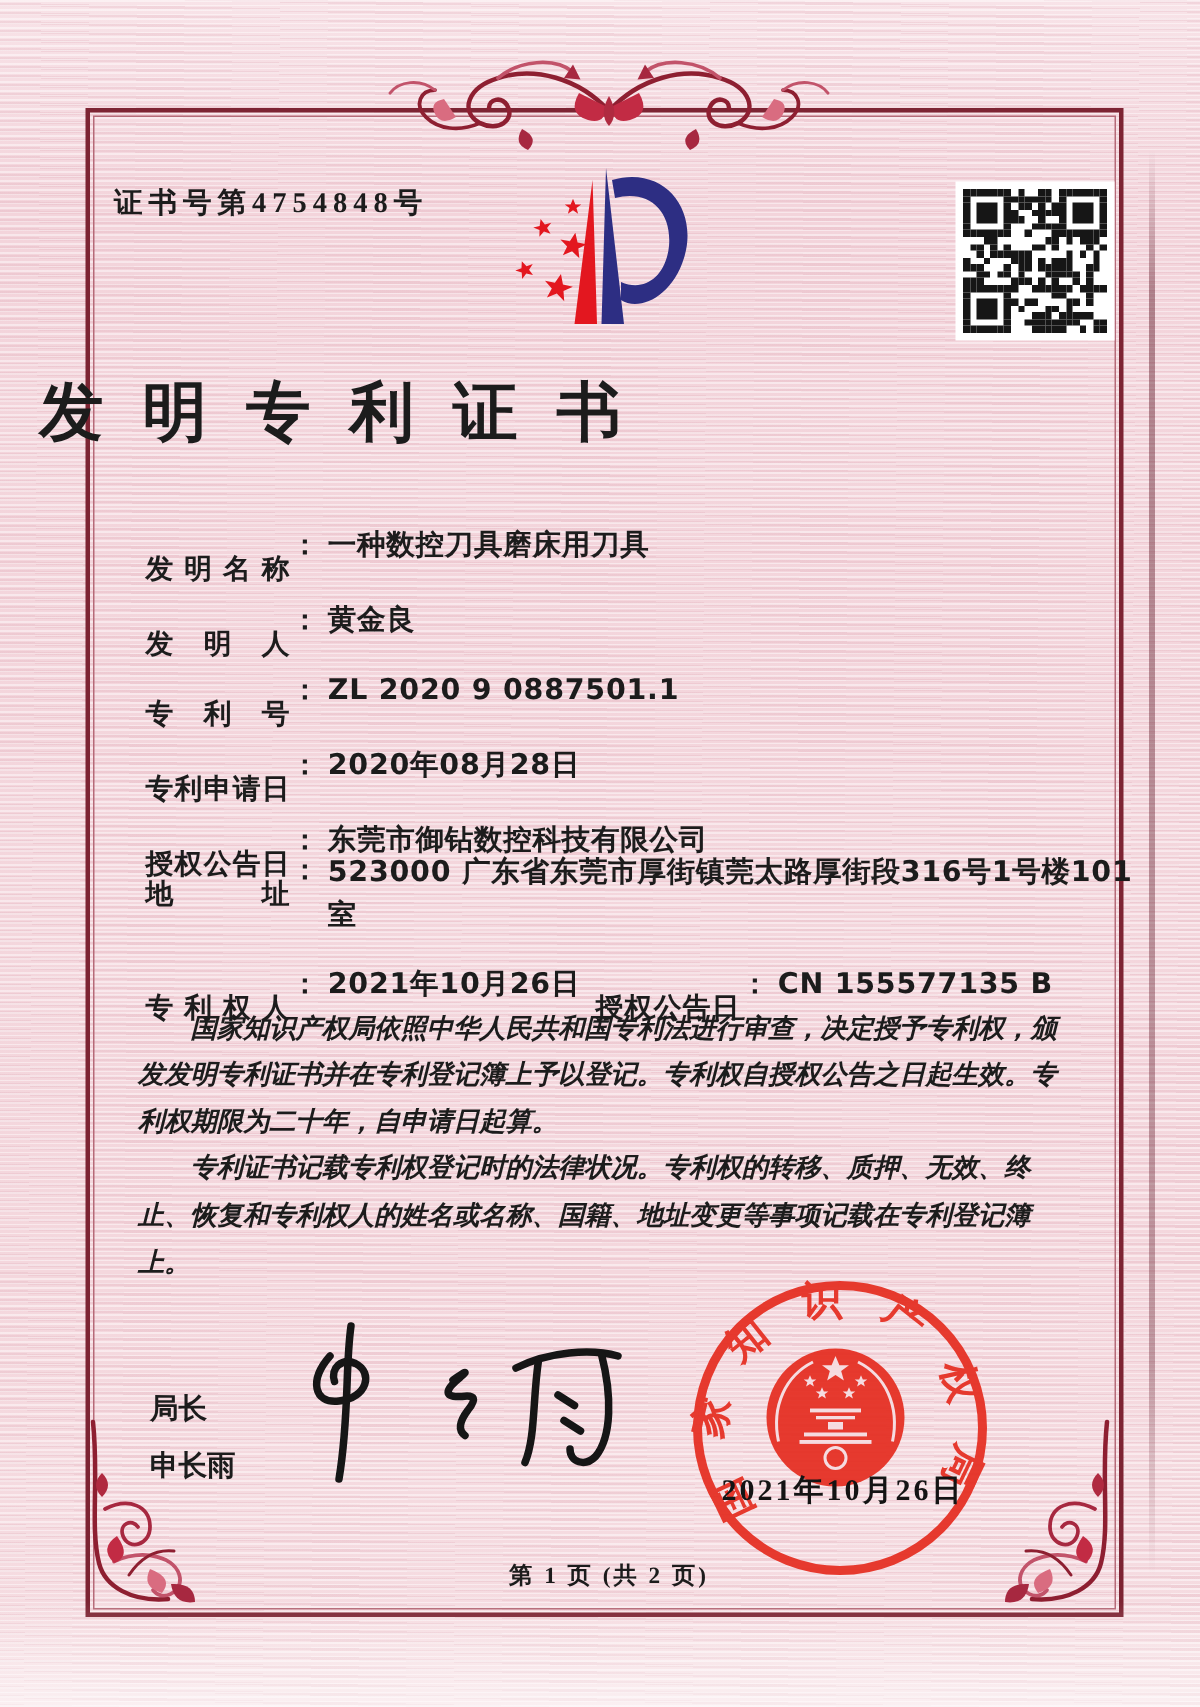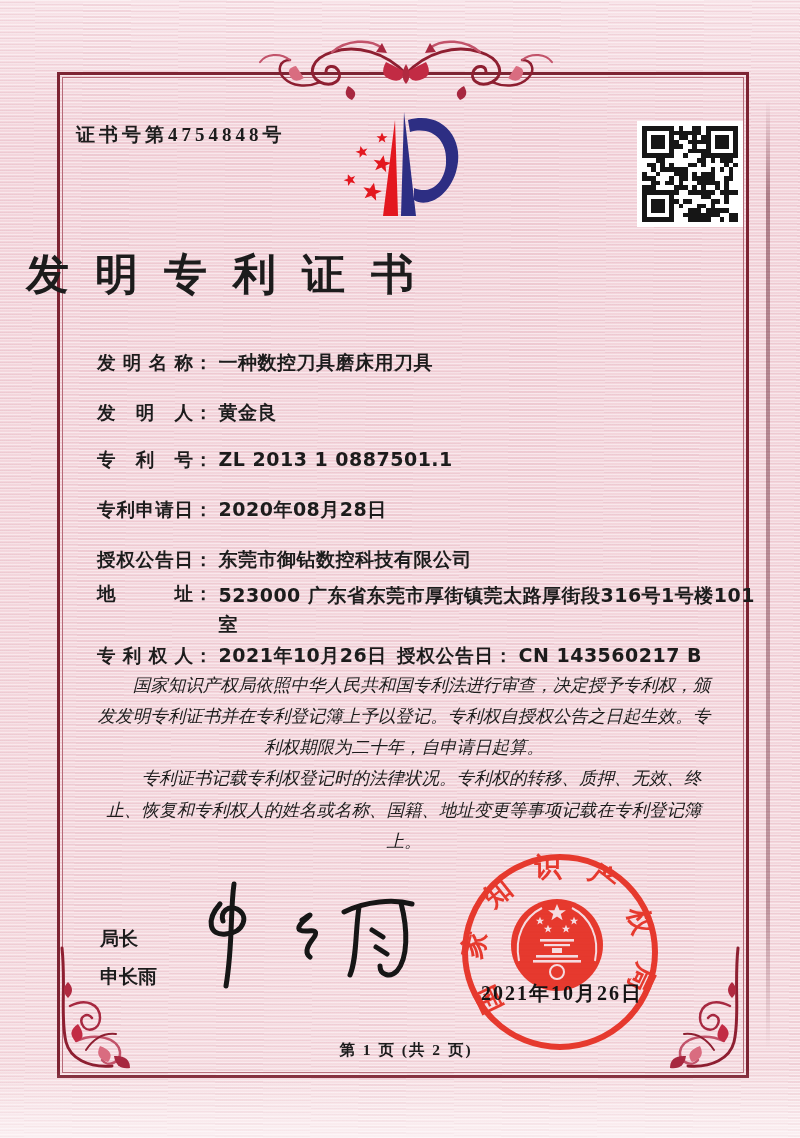--- a/index.html
+++ b/index.html
@@ -24,27 +24,27 @@
   .corner-br{left:626px;top:946px;transform:scaleX(-1);}
   .cert-no{position:absolute;left:76px;top:122px;font-size:19px;font-weight:600;letter-spacing:4px;}
   .logo{position:absolute;left:338px;top:96px;}
   .qr{position:absolute;left:637px;top:121px;width:106px;height:106px;background:#fff;
       padding:5px;box-sizing:border-box;display:grid;grid-template-columns:repeat(21,1fr);grid-auto-rows:1fr;}
   .qr i{display:block;}
   .qr i.on{background:#161616;}
   .title{position:absolute;left:0;right:0;top:246px;text-align:left;font-size:43px;font-weight:700;
       letter-spacing:26px;padding-left:26px;box-sizing:border-box;}
   .row{position:absolute;left:97px;font-size:18.5px;white-space:nowrap;}
-  .lab{display:inline-block;width:96px;text-align:justify;text-align-last:justify;font-weight:700;vertical-align:top;}
+  .lab{display:inline-block;width:96px;text-align:justify;text-align-last:justify;font-weight:700;vertical-align:top;margin-top:16px;}
   .colon{font-weight:700;margin:0 6px 0 1px;}
   .val{font-family:"DejaVu Sans","Liberation Sans",sans-serif;font-weight:700;font-size:19px;letter-spacing:.5px;}
   .val-wrap{display:inline-block;width:545px;white-space:normal;vertical-align:top;line-height:1.55;}
   .row-grant .g2{position:absolute;left:300px;top:0;white-space:nowrap;}
   .paras{position:absolute;left:92px;top:670px;width:624px;font-size:17.5px;line-height:1.78;
-      font-style:italic;font-weight:400;text-align:center;}
+      font-style:italic;font-weight:700;}
   .paras p{margin:0;text-indent:2em;}
   .director{position:absolute;left:100px;font-size:19px;font-weight:700;font-family:"DejaVu Sans","Liberation Sans",sans-serif;}
   .director-title{top:926px;}
   .director-name{top:964px;}
   .signature{position:absolute;left:196px;top:878px;}
   .seal{position:absolute;left:458px;top:850px;}
   .seal-date{position:absolute;left:462px;top:980px;width:200px;text-align:center;
       font-size:20px;font-weight:700;letter-spacing:2px;color:#141414;}
   .page-indicator{position:absolute;left:0;right:0;top:1040px;text-align:center;font-size:15.5px;font-weight:700;letter-spacing:2px;}
   .back-note{position:absolute;left:0;right:0;top:1090px;text-align:center;font-size:18px;
@@ -562,37 +562,37 @@
 
   <div class="title">发明专利证书</div>
 
   <div class="row" style="top:350px">
     <span class="lab">发明名称</span><span class="colon">：</span><span class="val">一种数控刀具磨床用刀具</span>
   </div>
   <div class="row" style="top:400px">
     <span class="lab">发明人</span><span class="colon">：</span><span class="val">黄金良</span>
   </div>
   <div class="row" style="top:447px">
-    <span class="lab">专利号</span><span class="colon">：</span><span class="val">ZL 2013 1 0887501.1</span>
+    <span class="lab">专利号</span><span class="colon">：</span><span class="val">ZL 2020 9 0887501.1</span>
   </div>
   <div class="row" style="top:497px">
     <span class="lab">专利申请日</span><span class="colon">：</span><span class="val">2020年08月28日</span>
   </div>
   <div class="row" style="top:547px">
     <span class="lab">授权公告日</span><span class="colon">：</span><span class="val">东莞市御钻数控科技有限公司</span>
   </div>
-  <div class="row" style="top:581px">
+  <div class="row" style="top:567px">
     <span class="lab">地址</span><span class="colon">：</span><span class="val val-wrap">523000 广东省东莞市厚街镇莞太路厚街段316号1号楼101室</span>
   </div>
   <div class="row row-grant" style="top:643px">
     <span class="g1">
       <span class="lab">专利权人</span><span class="colon">：</span><span class="val">2021年10月26日</span>
     </span>
     <span class="g2">
-      <span class="lab">授权公告日</span><span class="colon">：</span><span class="val">CN 143560217 B</span>
+      <span class="lab">授权公告日</span><span class="colon">：</span><span class="val">CN 155577135 B</span>
     </span>
   </div>
 
   <div class="paras">
     <p>国家知识产权局依照中华人民共和国专利法进行审查，决定授予专利权，颁发发明专利证书并在专利登记簿上予以登记。专利权自授权公告之日起生效。专利权期限为二十年，自申请日起算。</p>
     <p>专利证书记载专利权登记时的法律状况。专利权的转移、质押、无效、终止、恢复和专利权人的姓名或名称、国籍、地址变更等事项记载在专利登记簿上。</p>
   </div>
 
   <div class="director director-title">局长</div>
   <div class="director director-name">申长雨</div>

